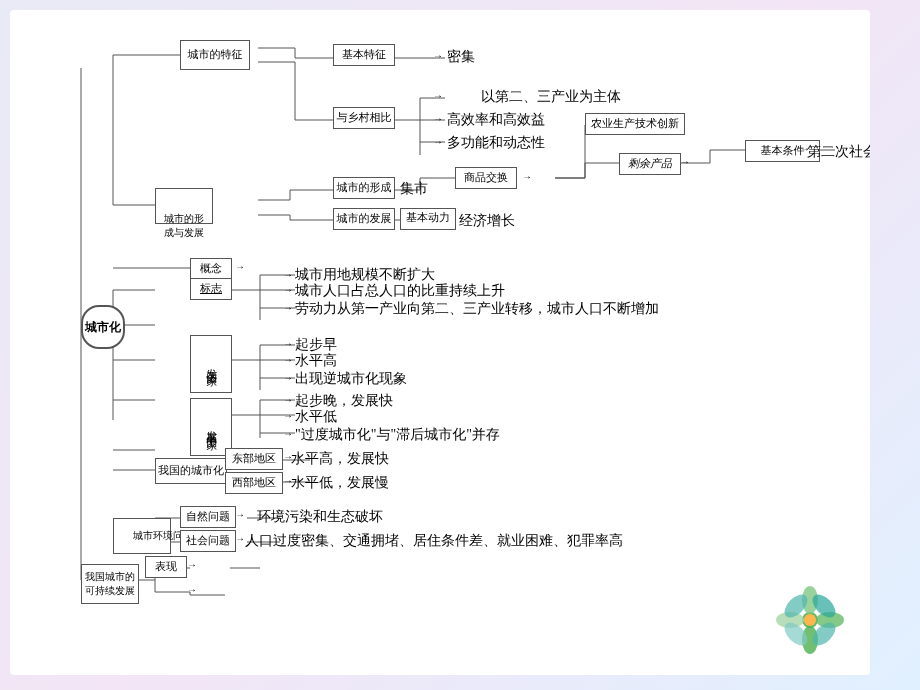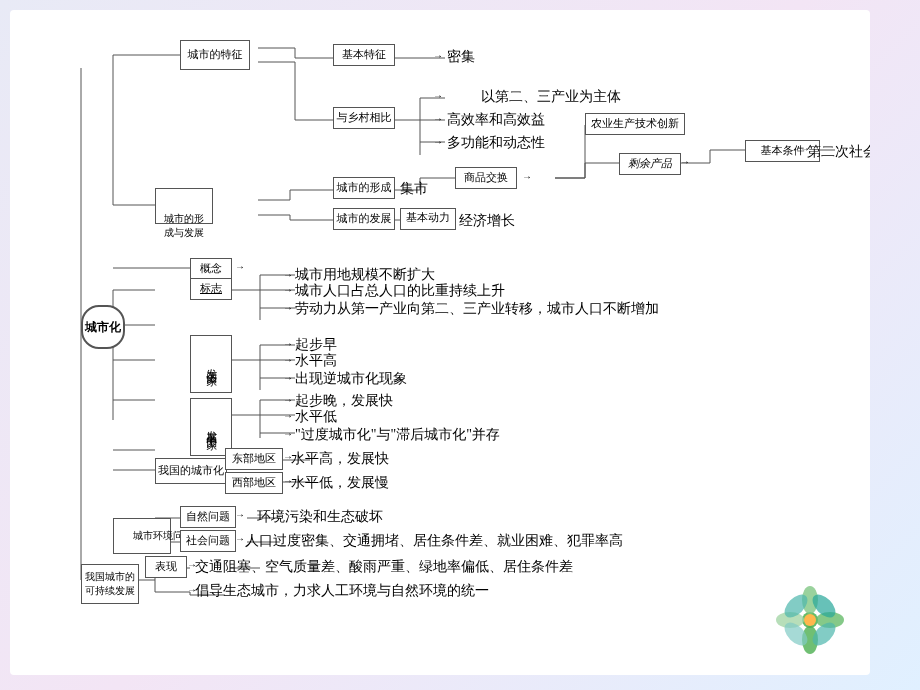--- a/index.html
+++ b/index.html
@@ -332,27 +332,21 @@
     </div>
 
     <div class="box" style="left:56px;top:544px;width:58px;height:40px;display:flex;align-items:center;justify-content:center;font-size:10px;text-align:center;">
       <span style="white-space:pre;">我国城市的
 可持续发展</span>
     </div>
 
     <div class="box" style="left:120px;top:536px;width:42px;height:22px;display:flex;align-items:center;justify-content:center;">
       <span>表现</span>
     </div>
-    <div class="text-plain" style="left:170px;top:538px;">
-      <span>交通阻塞、空气质量差、酸雨严重、绿地率偏低、居住条件差</span>
-    </div>
-
-    <div class="text-plain" style="left:170px;top:562px;">
-      <span>倡导生态城市，力求人工环境与自然环境的统一</span>
-    </div>
+
 
     <svg class="flower" viewBox="0 0 80 80">
       <circle cx="40" cy="40" r="8" fill="#66bb6a"></circle>
       <ellipse cx="40" cy="20" rx="8" ry="14" fill="#81c784" opacity="0.8"></ellipse>
       <ellipse cx="40" cy="60" rx="8" ry="14" fill="#4caf50" opacity="0.8"></ellipse>
       <ellipse cx="20" cy="40" rx="14" ry="8" fill="#a5d6a7" opacity="0.8"></ellipse>
       <ellipse cx="60" cy="40" rx="14" ry="8" fill="#66bb6a" opacity="0.8"></ellipse>
       <ellipse cx="26" cy="26" rx="8" ry="14" fill="#4db6ac" opacity="0.7" transform="rotate(45 26 26)"></ellipse>
       <ellipse cx="54" cy="26" rx="8" ry="14" fill="#26a69a" opacity="0.7" transform="rotate(-45 54 26)"></ellipse>
       <ellipse cx="26" cy="54" rx="8" ry="14" fill="#80cbc4" opacity="0.7" transform="rotate(-45 26 54)"></ellipse>

